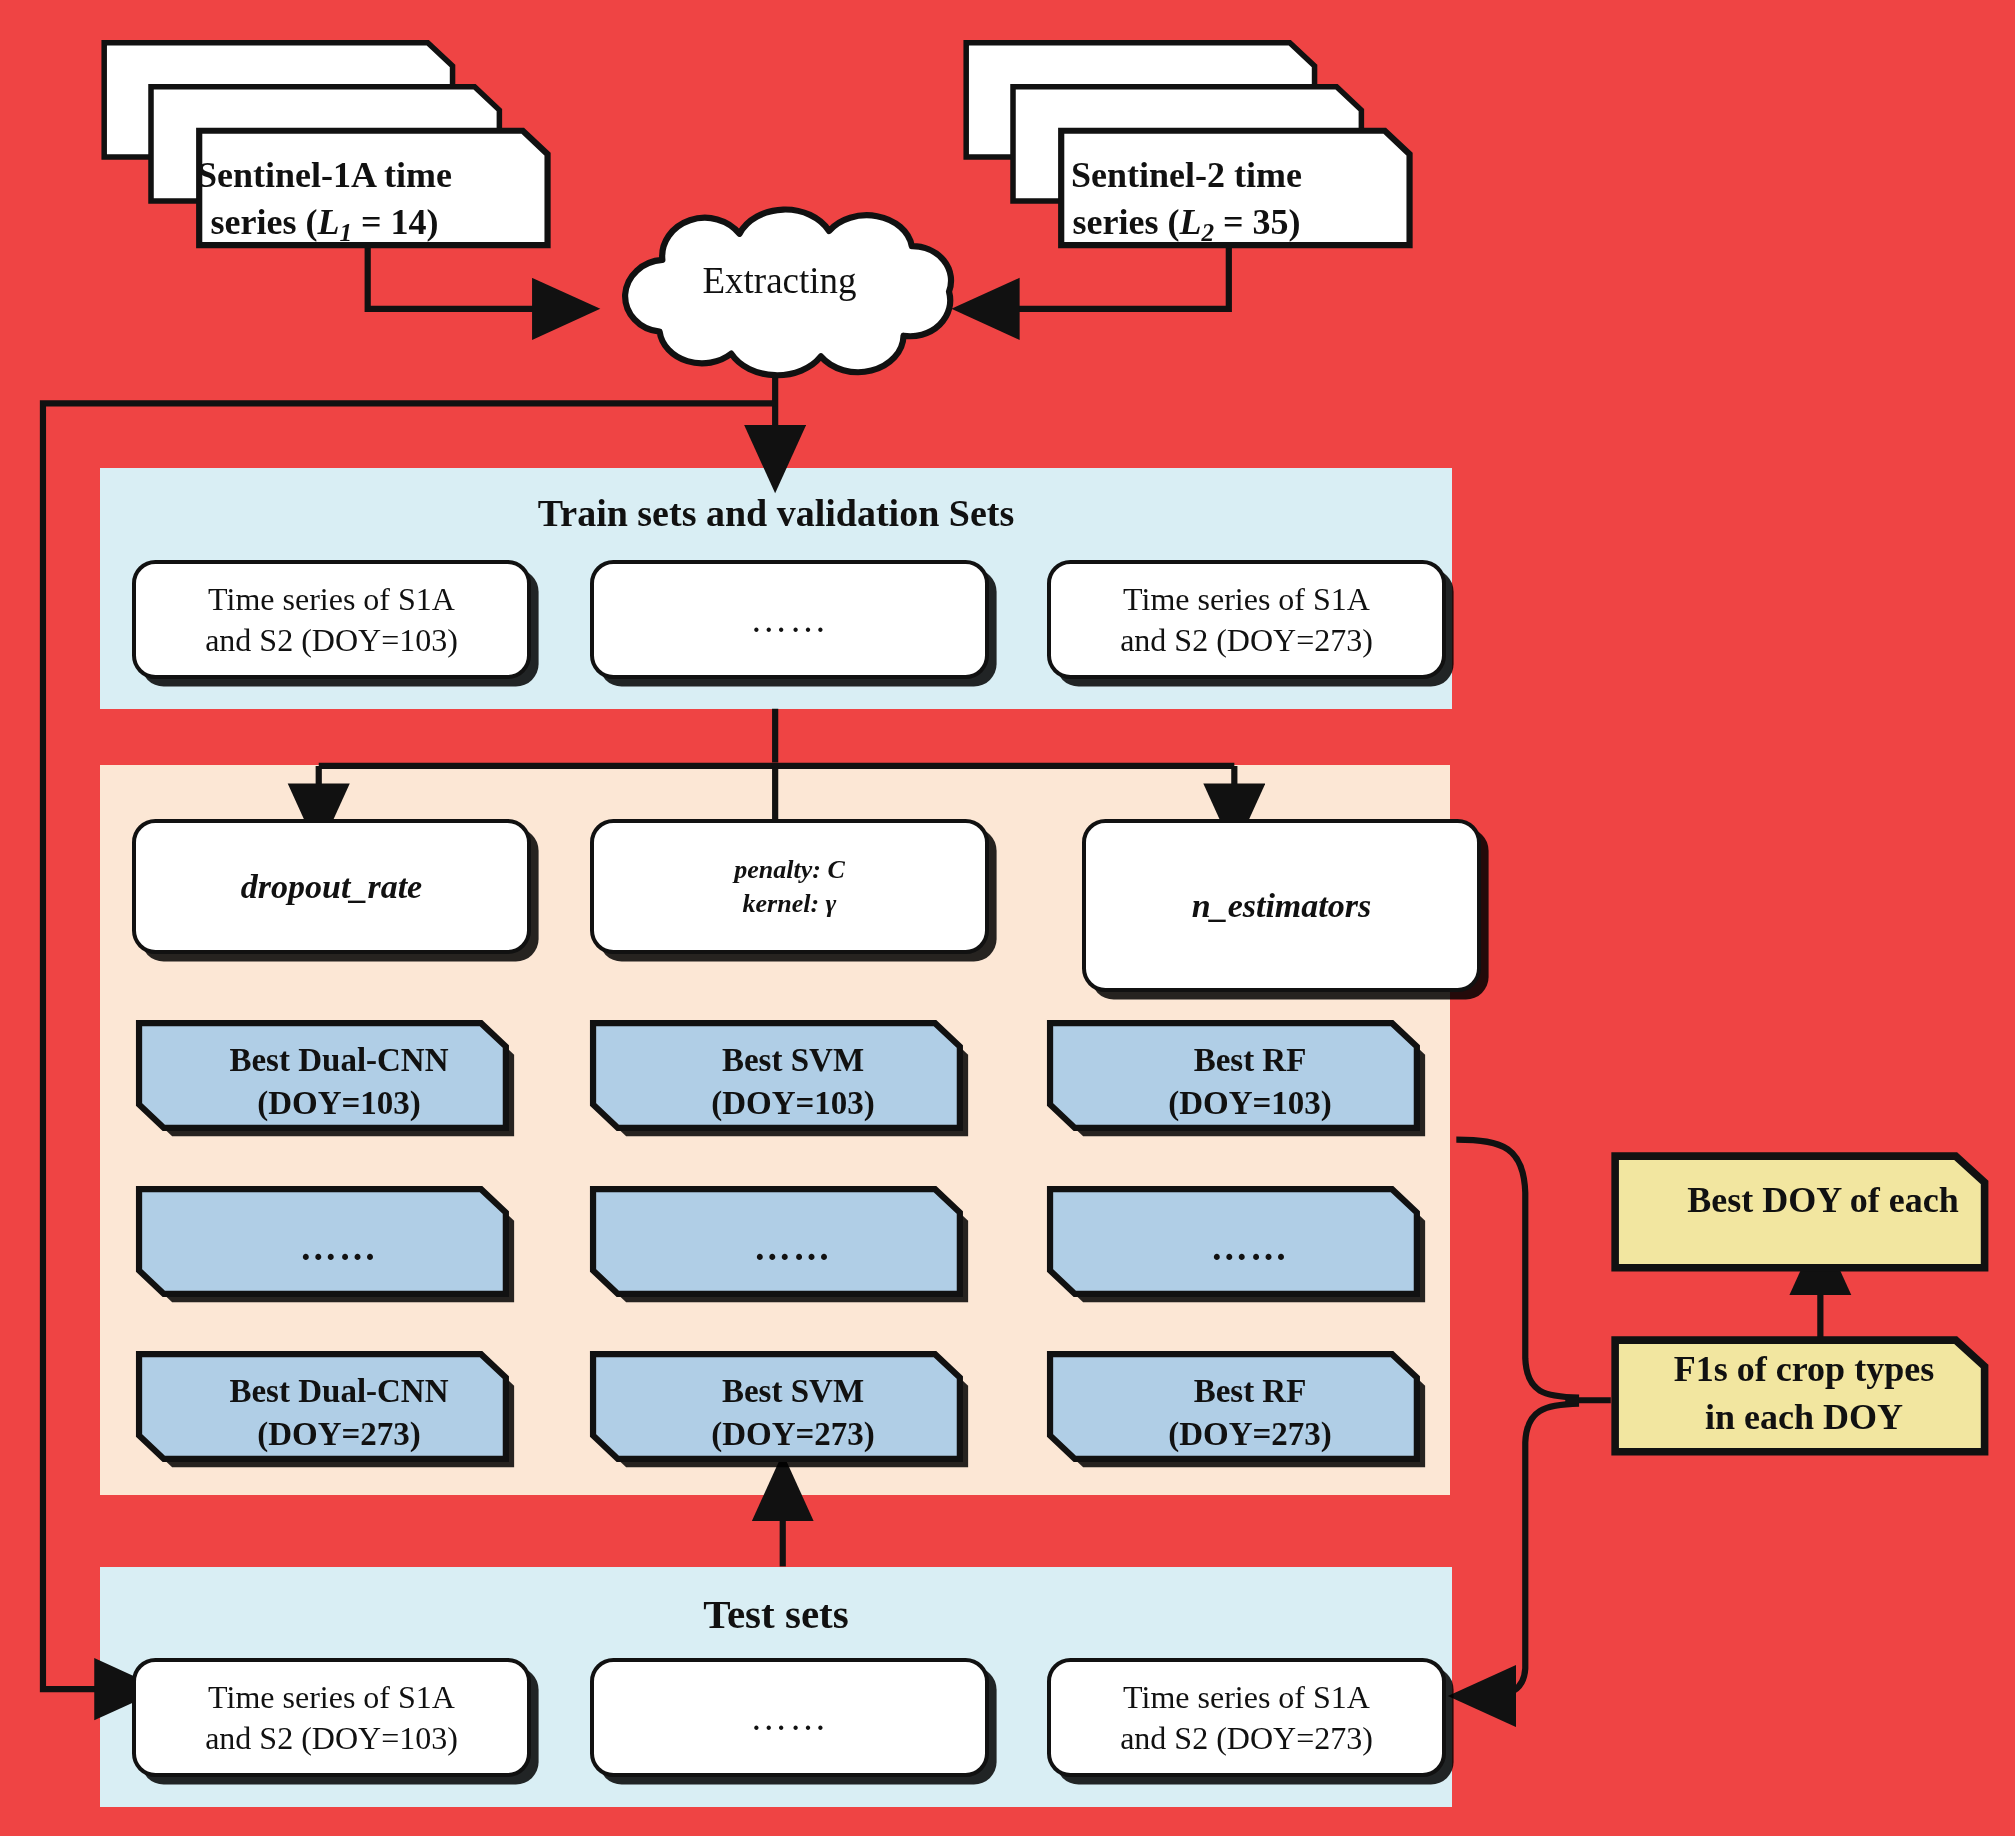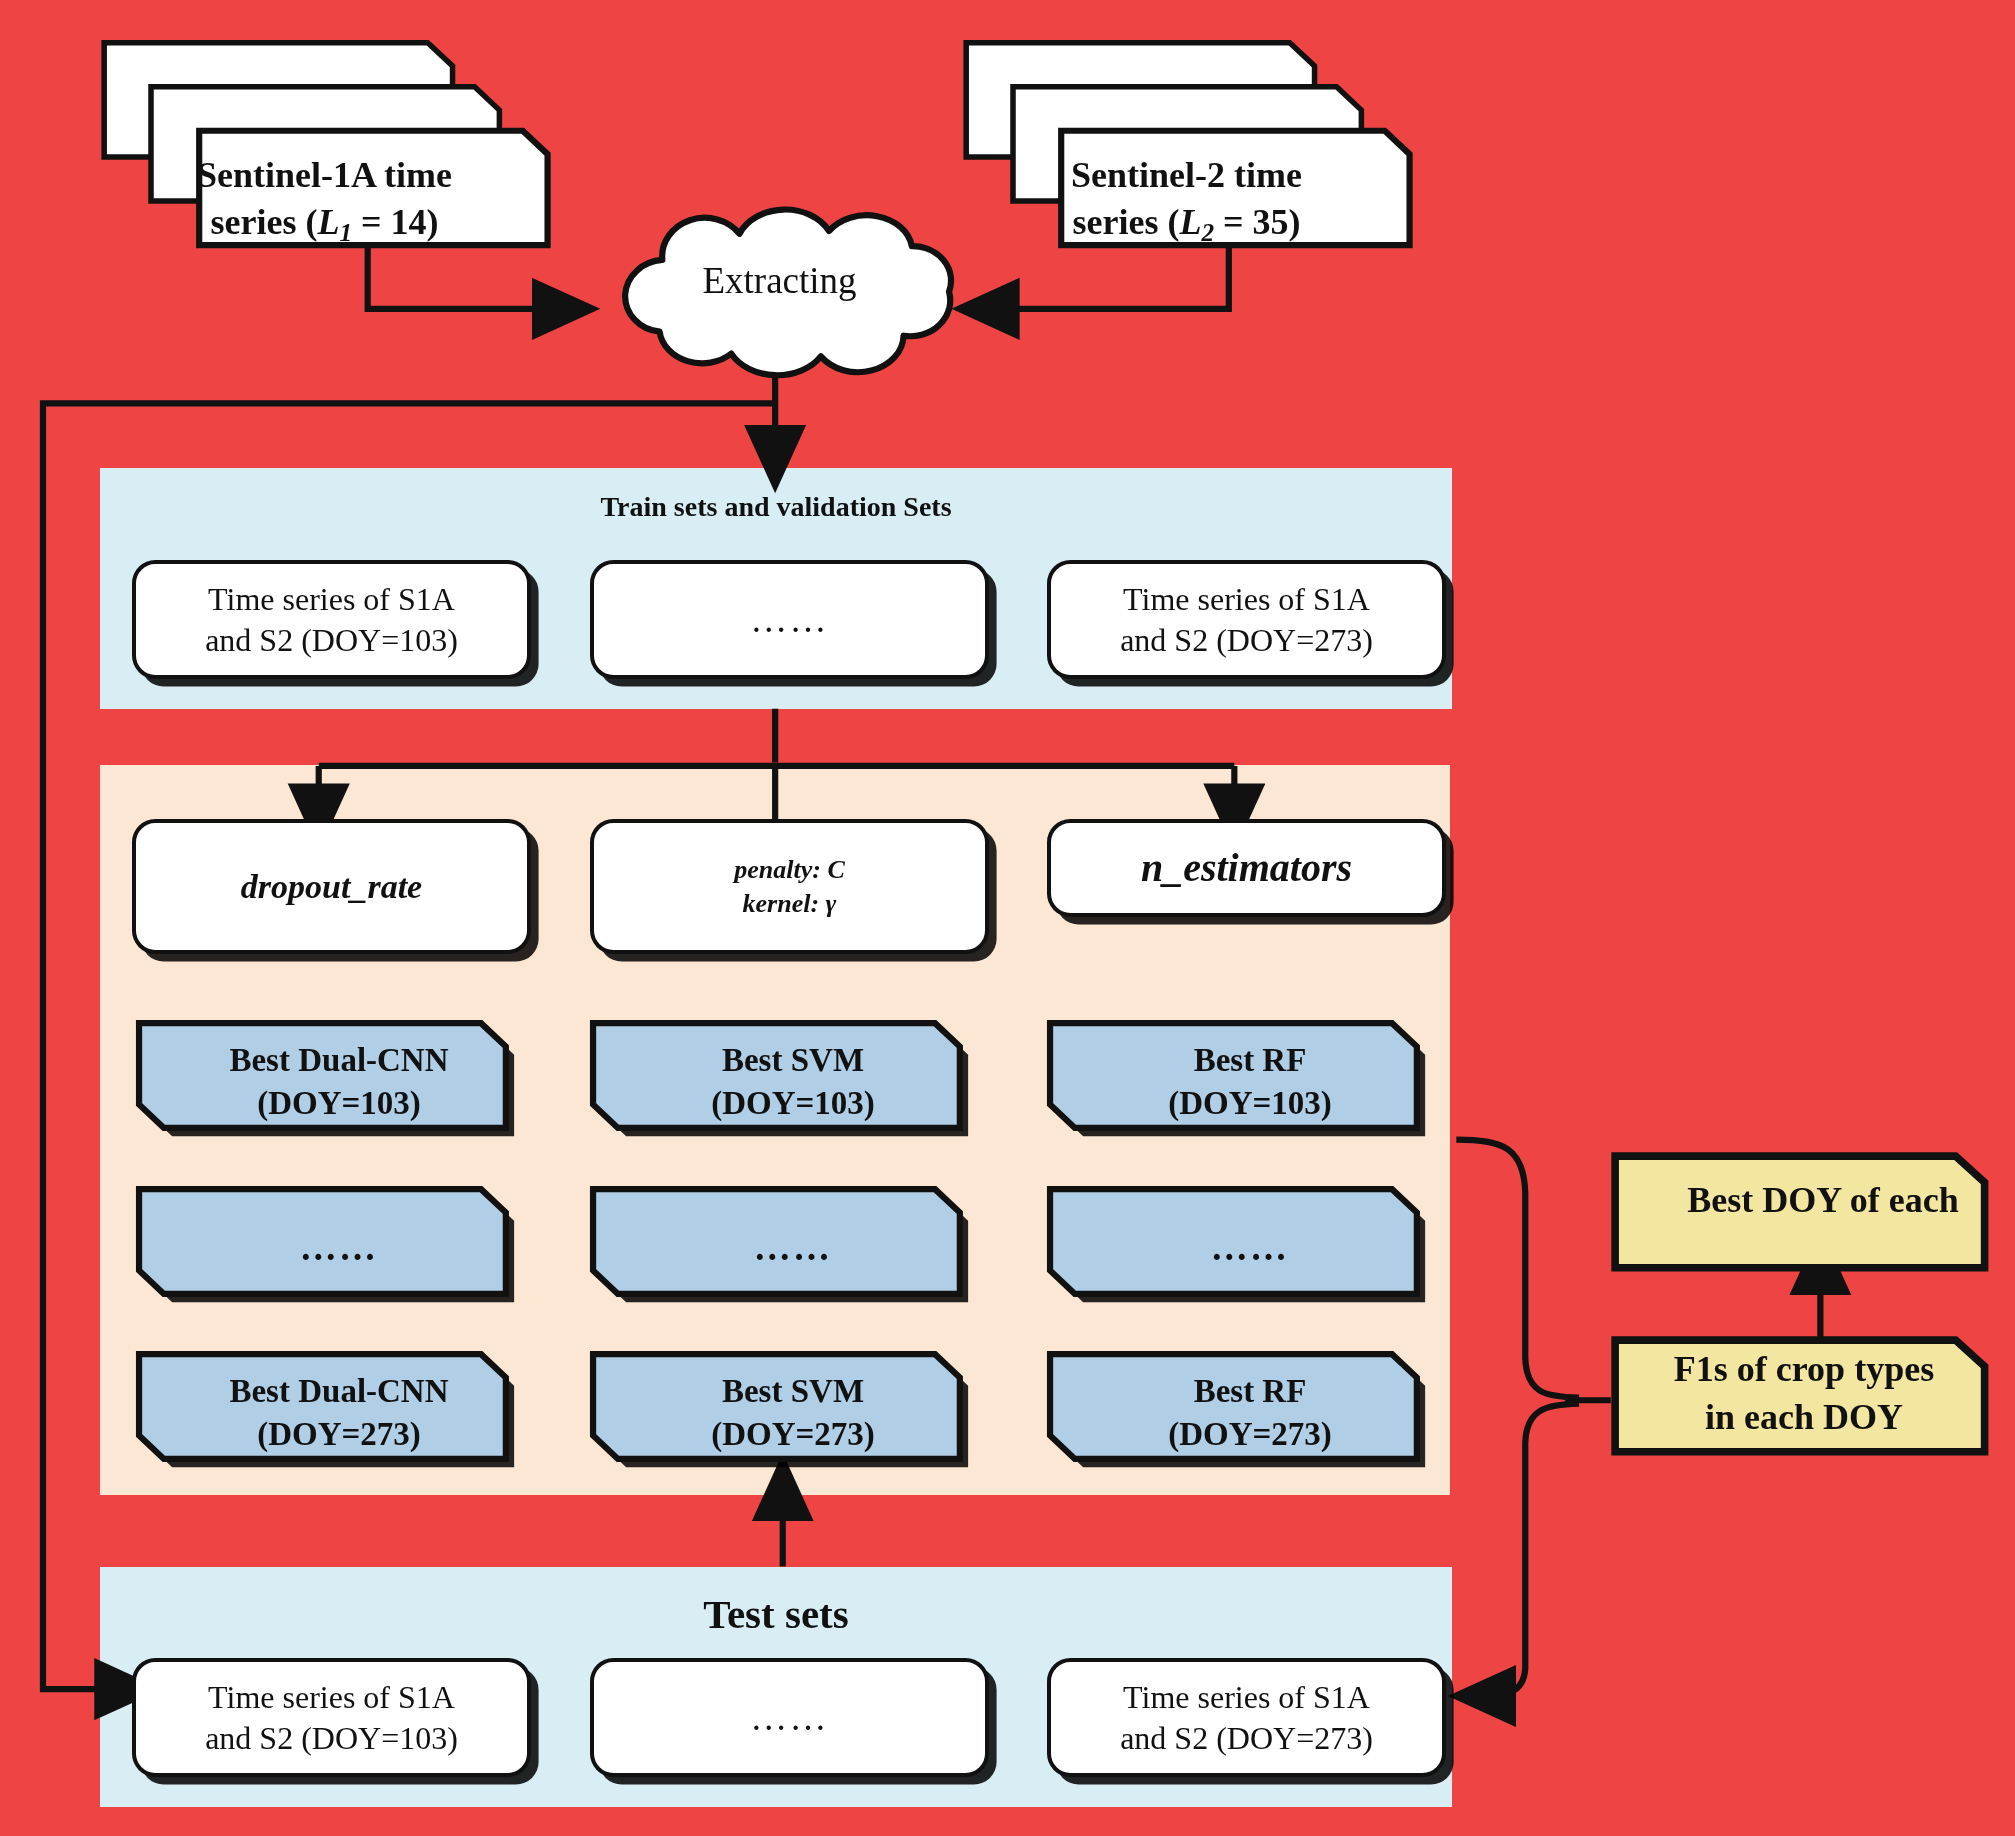--- a/index.html
+++ b/index.html
@@ -151,21 +151,21 @@
            A 74,56 0 0 1 250,208
            A 62,52 0 0 1 146,176
            A 56,52 0 0 1 96,122
            A 58,54 0 0 1 150,72 Z"></path>
     </svg>
     <div class="label" style="top:47px;font-size:37px;">
       <div>Extracting</div>
     </div>
   </div>
 
-  <div class="panel-title" style="left:100px;top:491px;width:1352px;font-size:28px;">Train sets and validation Sets</div>
+  <div class="panel-title" style="left:100px;top:491px;width:1352px;font-size:38px;">Train sets and validation Sets</div>
 
   <div class="rbox" style="left:132px;top:560px;width:399px;height:119px;font-size:32px;">
     <div class="txt">
       <div>Time series of S1A</div>
       <div>and S2 (DOY=103)</div>
     </div>
   </div>
 
   <div class="rbox" style="left:590px;top:560px;width:399px;height:119px;">
     <div class="txt dots">……</div>
@@ -184,21 +184,21 @@
     </div>
   </div>
 
   <div class="rbox ital" style="left:590px;top:819px;width:399px;height:135px;font-size:26px;">
     <div class="txt">
       <div>penalty: C</div>
       <div>kernel: γ</div>
     </div>
   </div>
 
-  <div class="rbox ital" style="left:1047px;top:819px;width:399px;height:98px;font-size:40px;">
+  <div class="rbox ital" style="left:1082px;top:819px;width:399px;height:173px;font-size:34px;">
     <div class="txt">
       <div>n_estimators</div>
     </div>
   </div>
 
   <div class="cutbox" style="left:132px;top:1019px;width:414px;height:131px;">
     <svg width="414" height="131" viewBox="0 0 600 190">
       <path d="M22,18 h496 l36,34 v118 h-496 l-36,-34 z" fill="rgba(0,0,0,.85)"></path>
       <path d="M10,6 h496 l36,34 v118 h-496 l-36,-34 z" fill="#b0cee6" stroke="#111" stroke-width="9" stroke-linejoin="miter"></path>
     </svg>

